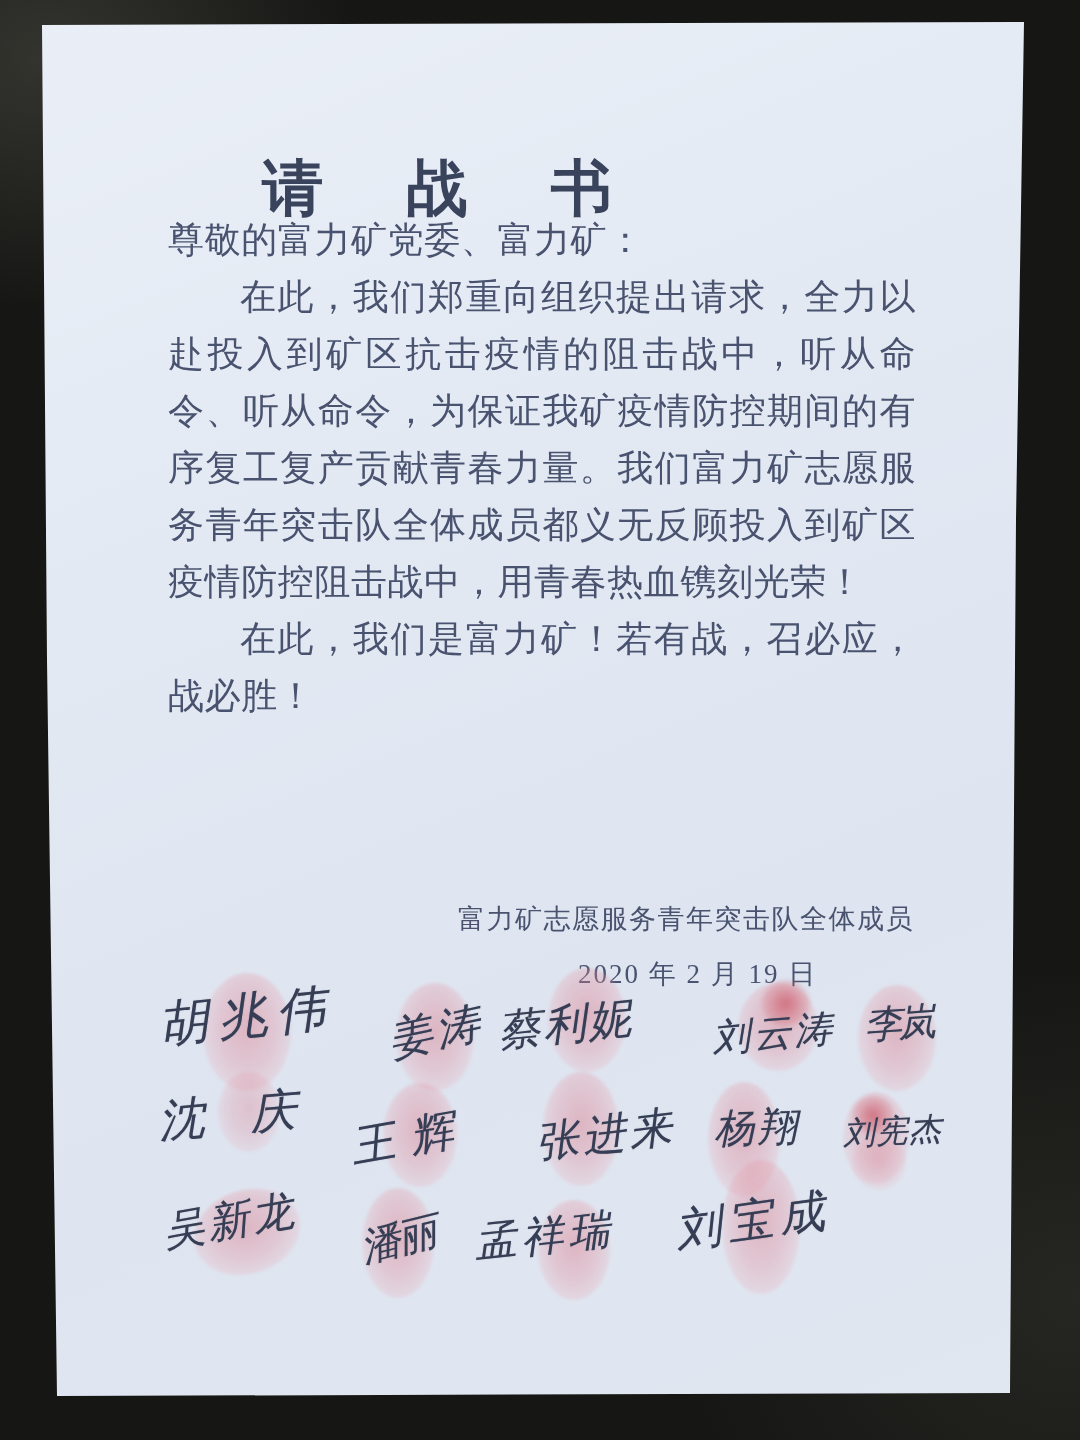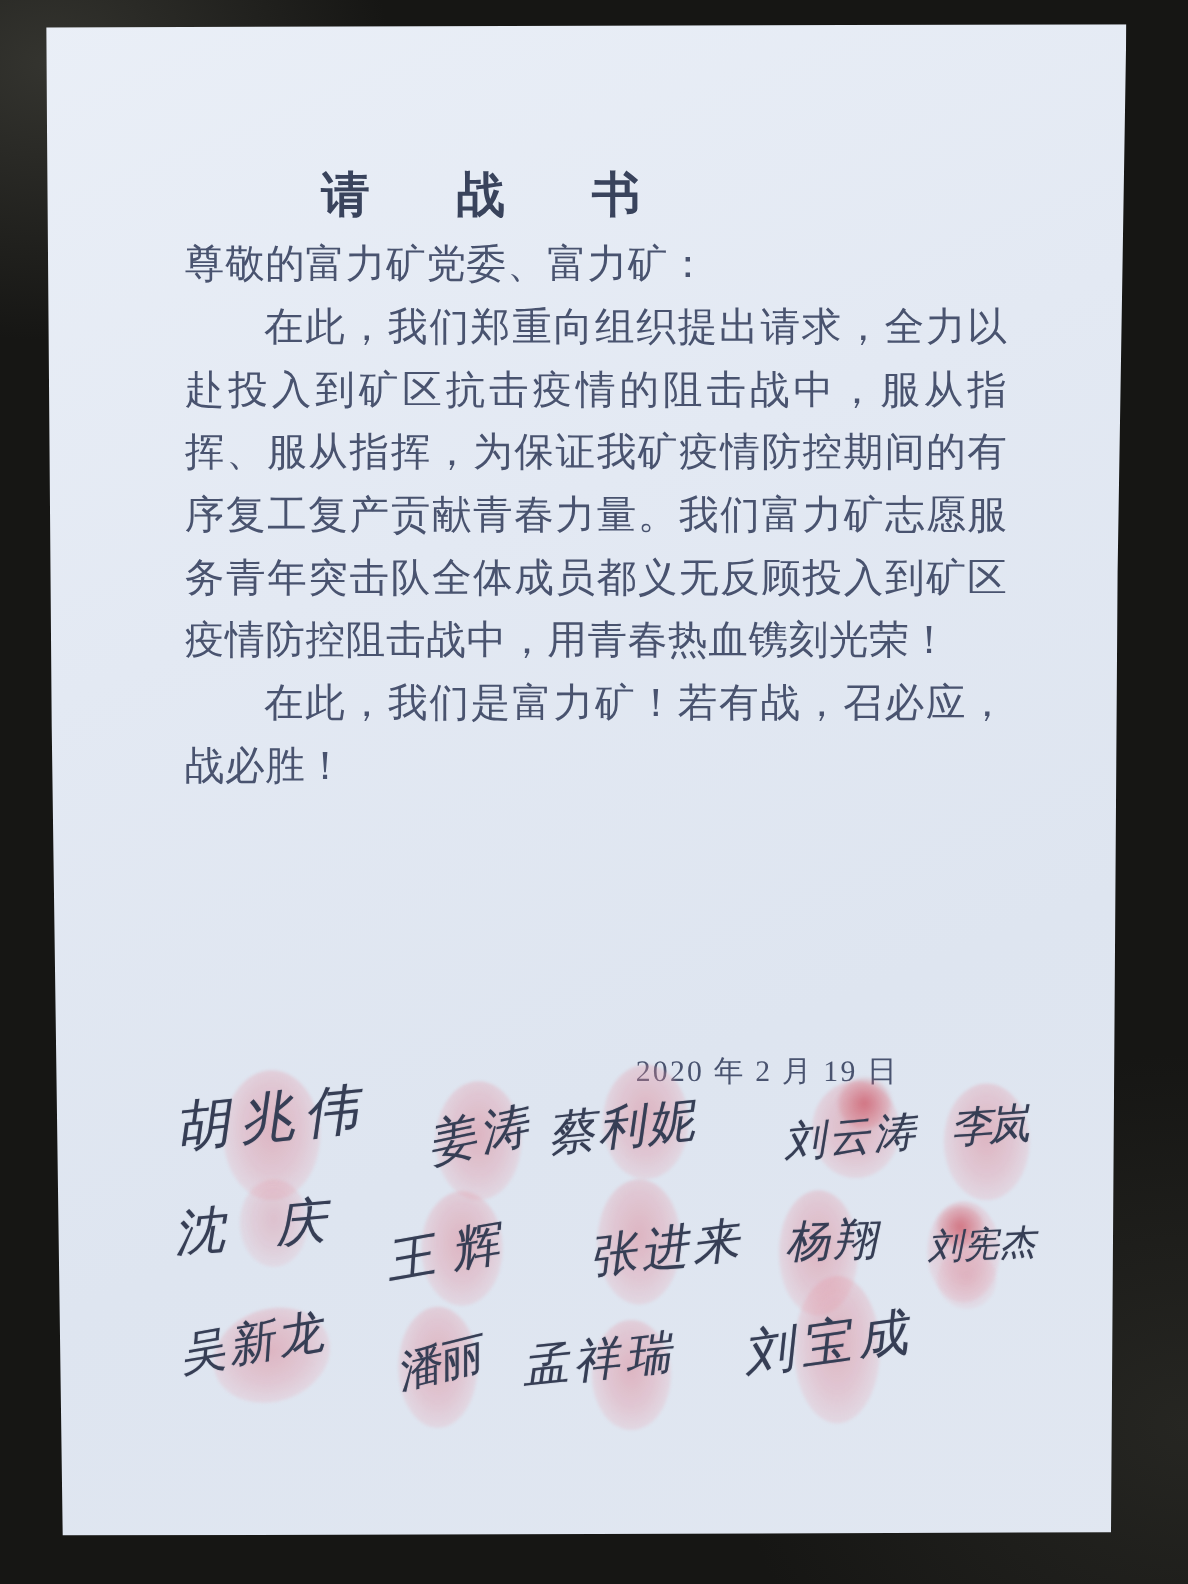--- a/index.html
+++ b/index.html
@@ -11,21 +11,21 @@
       #161614;
     font-family:"Liberation Serif", serif;
   }
   .paper{
     position:absolute;left:0;top:0;width:1080px;height:1440px;
     clip-path:polygon(42px 25px, 1024px 22px, 1016px 520px, 1010px 1393px, 57px 1396px, 47px 660px);
     background:linear-gradient(158deg,#eaeff7 0%, #e3e9f3 35%, #dee5f0 65%, #e1e7f1 100%);
   }
   .title{
     position:absolute;left:0;top:148px;width:908px;text-align:center;
-    font-size:44px;font-weight:bold;letter-spacing:34px;color:#39435c;
+    font-size:61px;font-weight:bold;letter-spacing:34px;color:#39435c;
   }
   .body-text{
     position:absolute;left:168px;top:212px;width:748px;
     font-size:36px;line-height:57px;color:#49536f;letter-spacing:.6px;
     text-align:justify;
   }
   .body-text p{margin:0;text-indent:2em;}
   .body-text .salutation{text-indent:0;}
   .signoff{
     position:absolute;left:458px;top:901px;
@@ -55,24 +55,25 @@
 </style>
 </head>
 <body>
 
 <div class="paper">
 
   <div class="title">请 战 书</div>
 
   <div class="body-text">
     <p class="salutation">尊敬的富力矿党委、富力矿：</p>
-    <p>在此，我们郑重向组织提出请求，全力以赴投入到矿区抗击疫情的阻击战中，服从指挥、服从指挥，为保证我矿疫情防控期间的有序复工复产贡献青春力量。我们富力矿志愿服务青年突击队全体成员都义无反顾投入到矿区疫情防控阻击战中，用青春热血镌刻光荣！</p>
+    <p>在此，我们郑重向组织提出请求，全力以赴投入到矿区抗击疫情的阻击战中，听从命令、听从命令，为保证我矿疫情防控期间的有序复工复产贡献青春力量。我们富力矿志愿服务青年突击队全体成员都义无反顾投入到矿区疫情防控阻击战中，用青春热血镌刻光荣！</p>
     <p>在此，我们是富力矿！若有战，召必应，战必胜！</p>
   </div>
 
+  <div class="signoff">富力矿志愿服务青年突击队全体成员</div>
   <div class="date-line">2020 年 2 月 19 日</div>
 
   <div class="fp" style="left:203px;top:973px;width:88px;height:118px;"></div>
   <div class="fp" style="left:396px;top:983px;width:78px;height:108px;"></div>
   <div class="fp" style="left:548px;top:968px;width:78px;height:104px;"></div>
   <div class="fp" style="left:738px;top:983px;width:80px;height:88px;"></div>
   <div class="fp-core" style="left:762px;top:980px;width:48px;height:46px;"></div>
   <div class="fp" style="left:858px;top:985px;width:78px;height:106px;"></div>
 
   <div class="fp" style="left:218px;top:1072px;width:62px;height:80px;opacity:.75;"></div>

